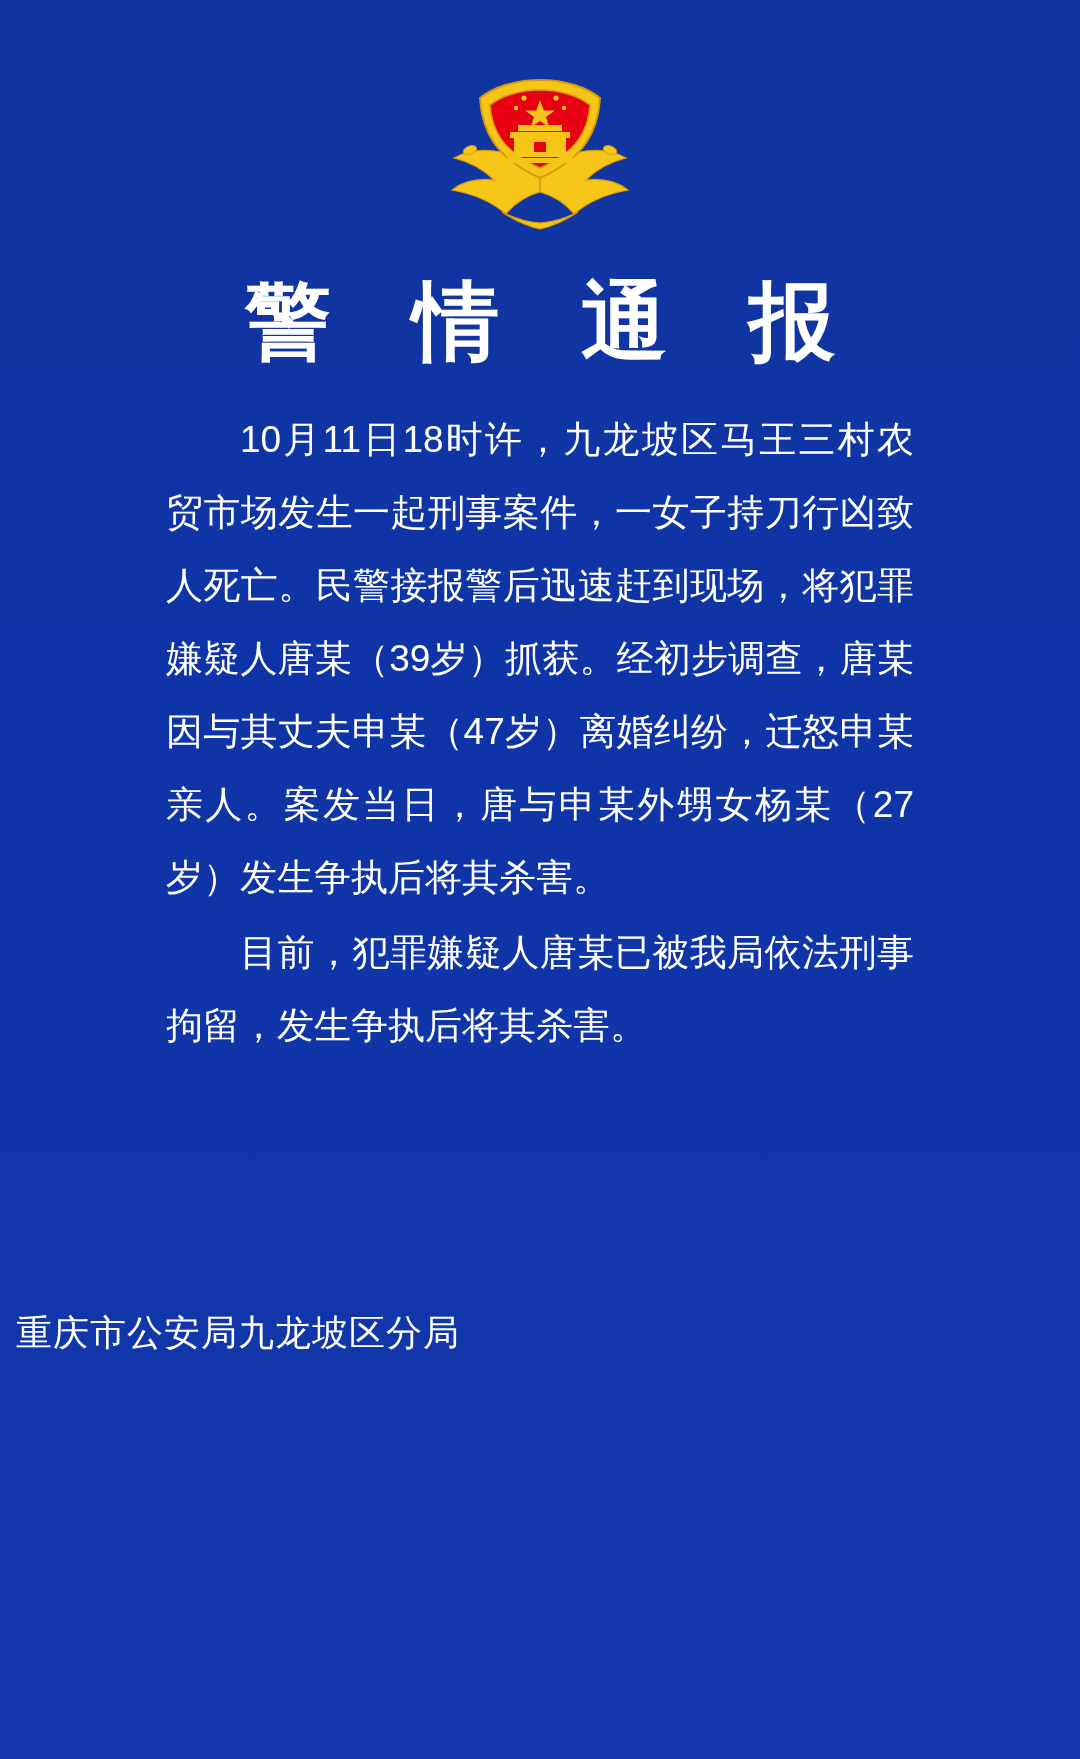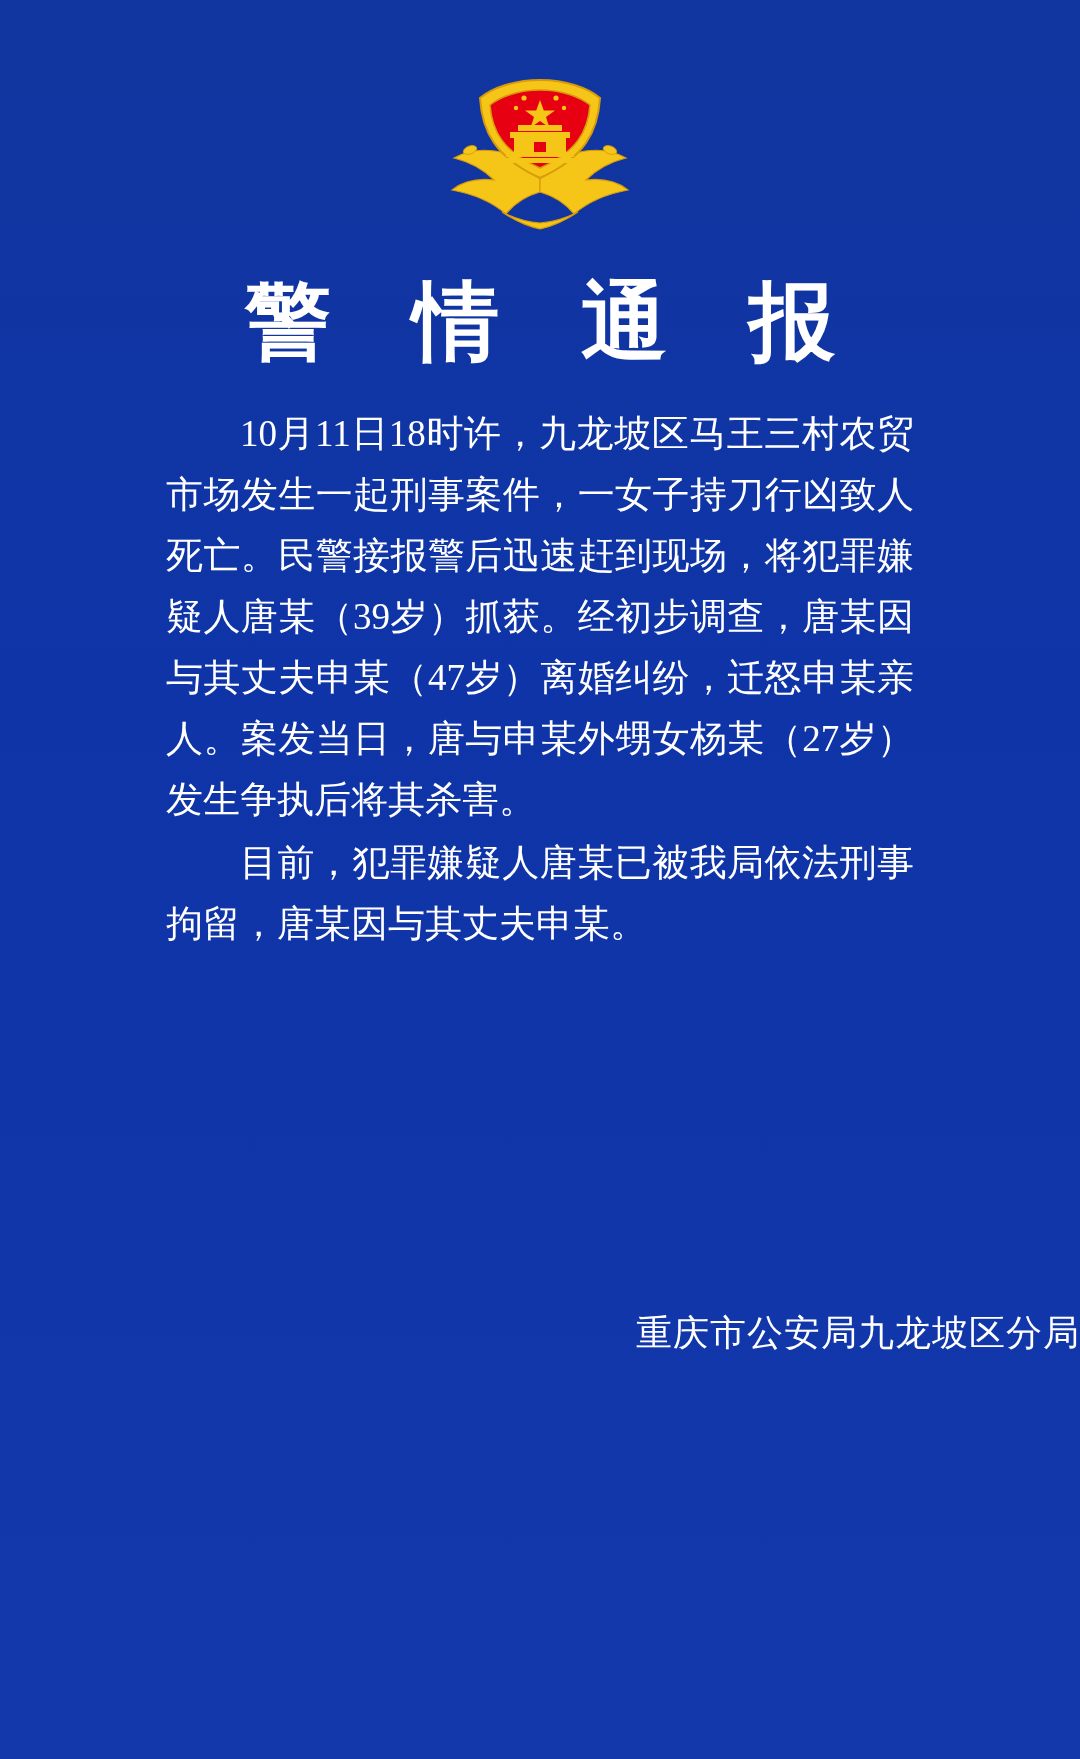--- a/index.html
+++ b/index.html
@@ -44,38 +44,38 @@
     line-height: 1.1;
     text-align: center;
     font-family: "DejaVu Serif", "Liberation Serif", serif;
   }
 
   
   .body-text {
     margin-top: 34px;
     width: 748px;
     font-size: 37px;
-    line-height: 61px;
+    line-height: 73px;
     text-align: justify;
     text-justify: inter-ideograph;
-    font-family: Liberation Serif, serif;
+    font-family: Liberation Sans, sans-serif;
   }
   .body-text p {
     margin: 0;
     text-indent: 2em;
   }
   .body-text p + p { margin-top: 2px; }
 
   
   .signature {
     position: absolute;
-    left: 0;
+    left: 16px;
     right: 0;
     bottom: 398px;
-    text-align: right;
+    text-align: left;
     font-size: 36px;
     line-height: 56px;
     font-family: "Liberation Serif", "DejaVu Serif", serif;
   }
   .signature .org { letter-spacing: 1px; }
   .signature .date { letter-spacing: 1px; }
 </style>
 </head>
 <body>
 
@@ -116,20 +116,20 @@
       </g>
 
       <rect x="62" y="86" width="76" height="5" rx="2" fill="#f5c518"></rect>
     </svg>
   </div>
 
   <div class="title">警 情 通 报</div>
 
   <div class="body-text">
     <p>10月11日18时许，九龙坡区马王三村农贸市场发生一起刑事案件，一女子持刀行凶致人死亡。民警接报警后迅速赶到现场，将犯罪嫌疑人唐某（39岁）抓获。经初步调查，唐某因与其丈夫申某（47岁）离婚纠纷，迁怒申某亲人。案发当日，唐与申某外甥女杨某（27岁）发生争执后将其杀害。</p>
-    <p>目前，犯罪嫌疑人唐某已被我局依法刑事拘留，唐某因与其丈夫申某。</p>
+    <p>目前，犯罪嫌疑人唐某已被我局依法刑事拘留，发生争执后将其杀害。</p>
   </div>
 
   <div class="signature">
     <div class="org">重庆市公安局九龙坡区分局</div>
   </div>
 
 </div>
 
 </body></html>

